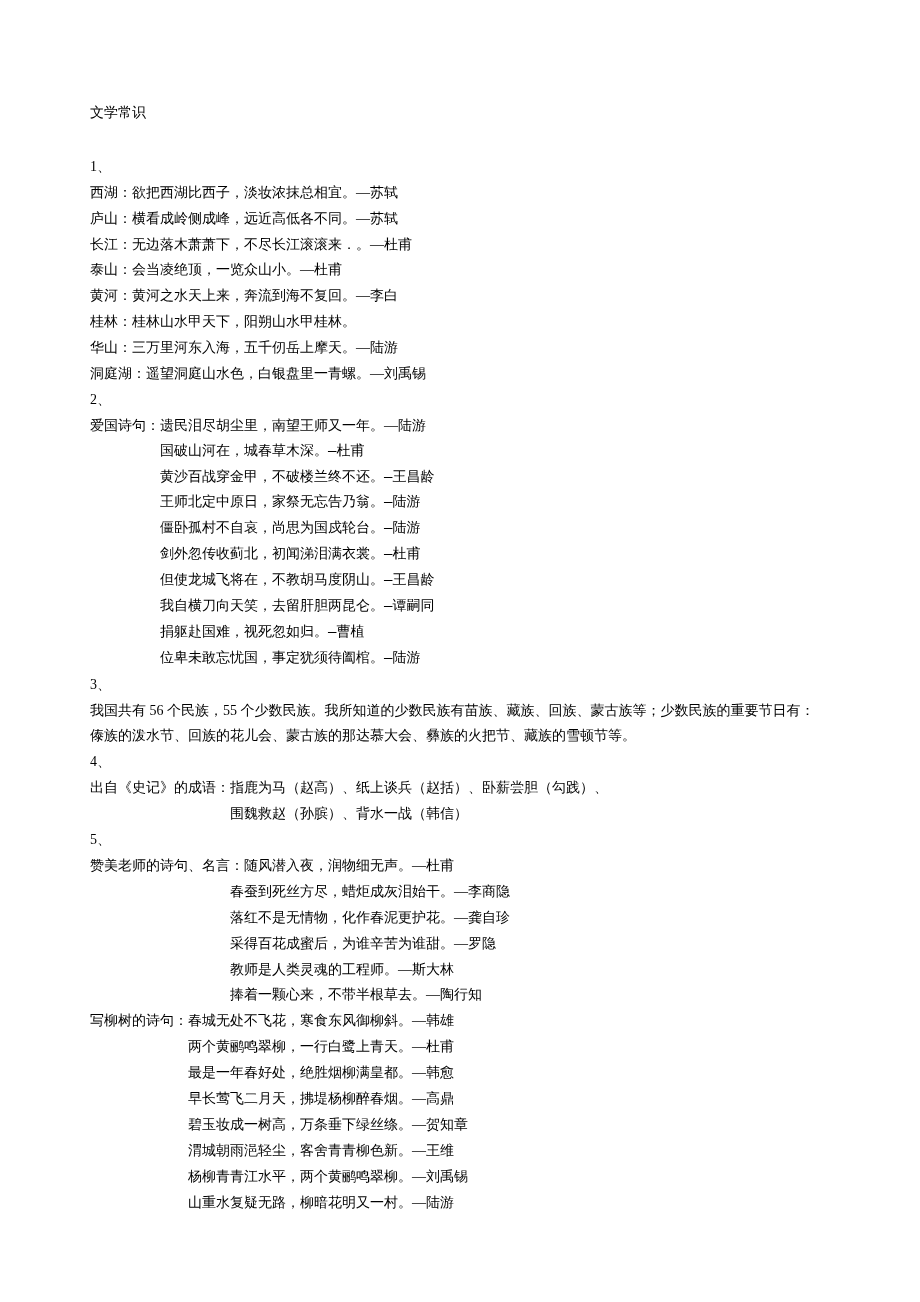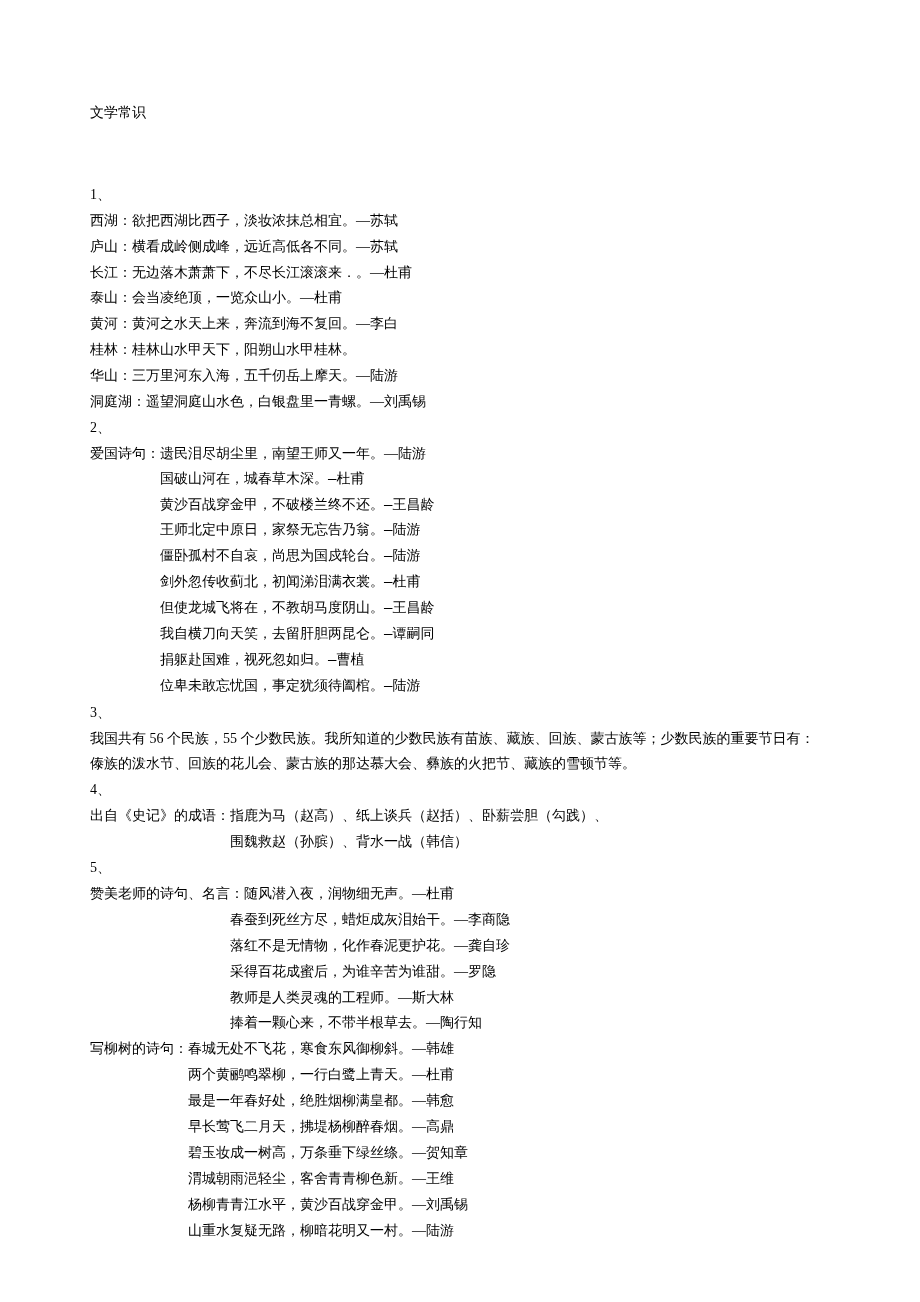--- a/index.html
+++ b/index.html
@@ -9,21 +9,20 @@
     font-family: "SimSun", "宋体", serif;
     font-size: 14px;
     color: #000000;
     line-height: 1.85;
     width: 920px;
   }
   .page {
     padding: 100px 90px 60px 90px;
   }
   .section-title {
-    margin-bottom: 28px;
   }
   .line {
     white-space: pre;
   }
   .indent-1 {
     padding-left: 70px;
     font-family: Liberation Mono, monospace;
   }
   .indent-2 {
     padding-left: 140px;
@@ -83,16 +82,16 @@
   <div class="line indent-2">采得百花成蜜后，为谁辛苦为谁甜。—罗隐</div>
   <div class="line indent-2">教师是人类灵魂的工程师。—斯大林</div>
   <div class="line indent-2">捧着一颗心来，不带半根草去。—陶行知</div>
 
   <div class="line">写柳树的诗句：春城无处不飞花，寒食东风御柳斜。—韩雄</div>
   <div class="line indent-willow">两个黄鹂鸣翠柳，一行白鹭上青天。—杜甫</div>
   <div class="line indent-willow">最是一年春好处，绝胜烟柳满皇都。—韩愈</div>
   <div class="line indent-willow">早长莺飞二月天，拂堤杨柳醉春烟。—高鼎</div>
   <div class="line indent-willow">碧玉妆成一树高，万条垂下绿丝绦。—贺知章</div>
   <div class="line indent-willow">渭城朝雨浥轻尘，客舍青青柳色新。—王维</div>
-  <div class="line indent-willow">杨柳青青江水平，黄沙百战穿金甲。—刘禹锡</div>
+  <div class="line indent-willow">杨柳青青江水平，两个黄鹂鸣翠柳。—刘禹锡</div>
   <div class="line indent-willow">山重水复疑无路，柳暗花明又一村。—陆游</div>
 
 </div>
 
 </body></html>

